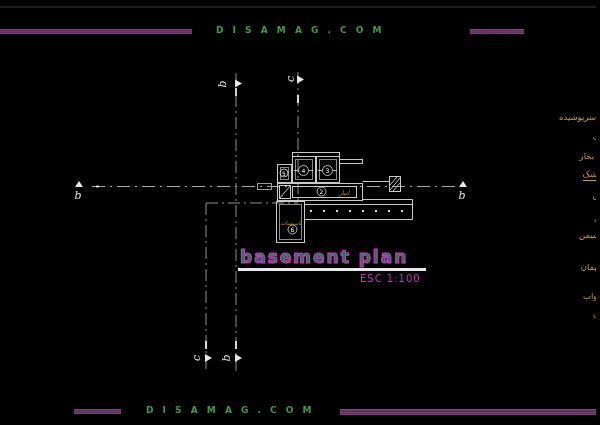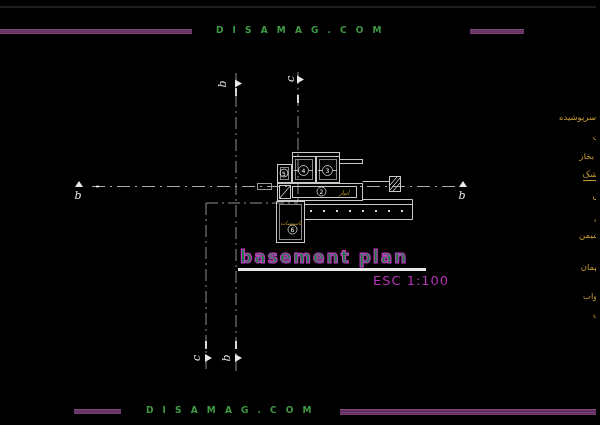--- a/index.html
+++ b/index.html
@@ -24,22 +24,22 @@
   .brandtext.bottom{left:146px;top:405px;}
   
   .plan-title{
     position:absolute;left:240px;top:247px;
     font-size:17px;font-weight:bold;letter-spacing:2px;white-space:nowrap;
     color:#15803d;-webkit-text-stroke:1.1px #c73ac7;
     text-shadow:0 0 2px rgba(199,58,199,.45);
   }
   .title-underline{position:absolute;left:238px;top:268px;width:188px;height:2.5px;background:#e9e9e9;}
   .scale-label{
-    position:absolute;left:373px;top:273px;width:53px;text-align:right;
-    color:#b636b6;font-size:13px;letter-spacing:1px;white-space:nowrap;
+    position:absolute;left:360px;top:273px;width:53px;text-align:right;
+    color:#b636b6;font-size:10px;letter-spacing:1px;white-space:nowrap;
   }
   
   .legend-item{
     position:absolute;right:-7px;direction:rtl;white-space:nowrap;
     font-size:8.5px;font-family:"DejaVu Sans",sans-serif;
   }
   .legend-item.u{border-bottom:1px solid #c79b33;padding-bottom:1px;}
   svg{position:absolute;left:0;top:0;}
   svg text{font-family:"DejaVu Sans",sans-serif;}
   svg text.sec{font-family:"DejaVu Serif",serif;font-style:italic;font-size:11px;fill:#e5e5e5;}

